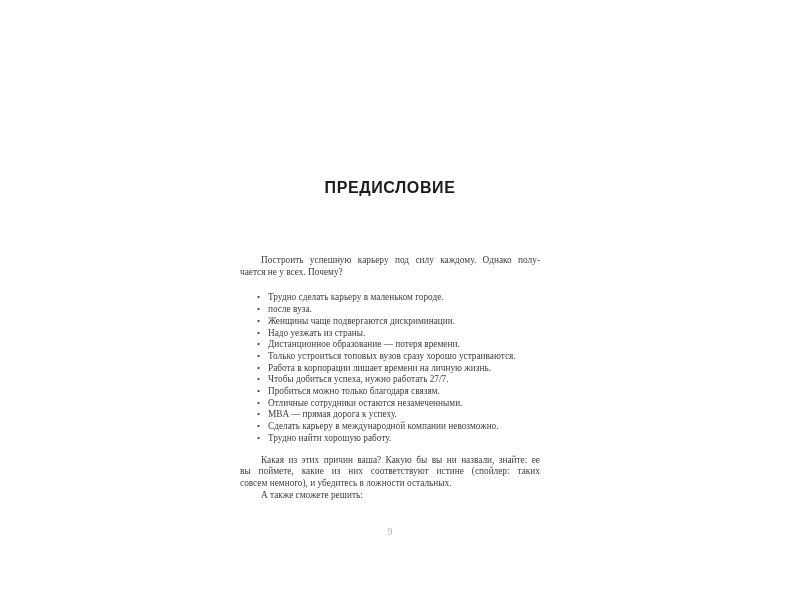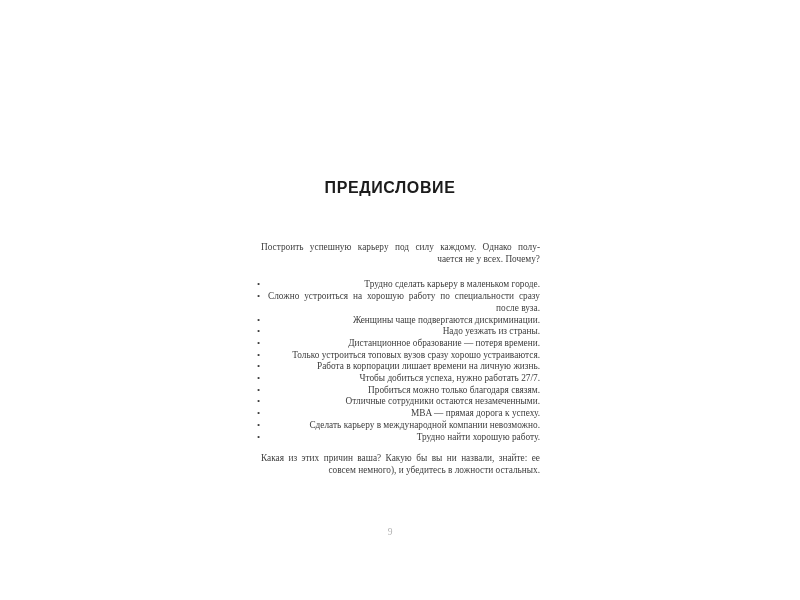--- a/index.html
+++ b/index.html
@@ -12,24 +12,24 @@
     position:relative;width:800px;height:600px;background:#ffffff;overflow:hidden;
   }
   .title{
     position:absolute;left:240px;top:168px;width:300px;
     text-align:center;
     font-family:"Liberation Sans", sans-serif;
     font-weight:700;font-size:16px;letter-spacing:0.6px;
     color:#1c1c1c;
   }
   .content{
-    position:absolute;left:240px;top:242px;width:300px;
+    position:absolute;left:240px;top:255px;width:300px;
     font-size:9.3px;line-height:11.7px;color:#3d3d3d;
   }
-  .tl{text-align:right;}
+  .tl{text-align:left;}
   .tl.jfy{text-align:justify;text-align-last:justify;}
   .tl.ind{text-indent:21px;}
   .myths{list-style:none;margin:14px 0 10px 0;padding:0;}
   .myths li{position:relative;padding-left:28px;}
   .blt{
     position:absolute;left:17px;top:0;
     font-size:9px;color:#3d3d3d;
   }
   .pagenum{
     position:absolute;left:240px;top:527px;width:300px;
@@ -50,21 +50,20 @@
         <div class="tl">чается не у всех. Почему?</div>
       </div>
 
     <ul class="myths">
         <li>
           <span class="blt">•</span>
           <div class="tl">Трудно сделать карьеру в маленьком городе.</div>
         </li>
         <li>
           <span class="blt">•</span>
-          <div class="tl jfy">Сложно устроиться на хорошую работу по специальности сразу</div>
           <div class="tl">после вуза.</div>
         </li>
         <li>
           <span class="blt">•</span>
           <div class="tl">Женщины чаще подвергаются дискриминации.</div>
         </li>
         <li>
           <span class="blt">•</span>
           <div class="tl">Надо уезжать из страны.</div>
         </li>
@@ -101,20 +100,22 @@
           <div class="tl">Сделать карьеру в международной компании невозможно.</div>
         </li>
         <li>
           <span class="blt">•</span>
           <div class="tl">Трудно найти хорошую работу.</div>
         </li>
       </ul>
 
     <div>
         <div class="tl jfy ind">Какая из этих причин ваша? Какую бы вы ни назвали, знайте: ее</div>
+        <div class="tl jfy">вы поймете, какие из них соответствуют истине (спойлер: таких</div>
         <div class="tl">совсем немного), и убедитесь в ложности остальных.</div>
+        <div class="tl ind">А также сможете решить:</div>
       </div>
 
   </div>
 
   <div class="pagenum">9</div>
 
 </div>
 
 </body></html>

